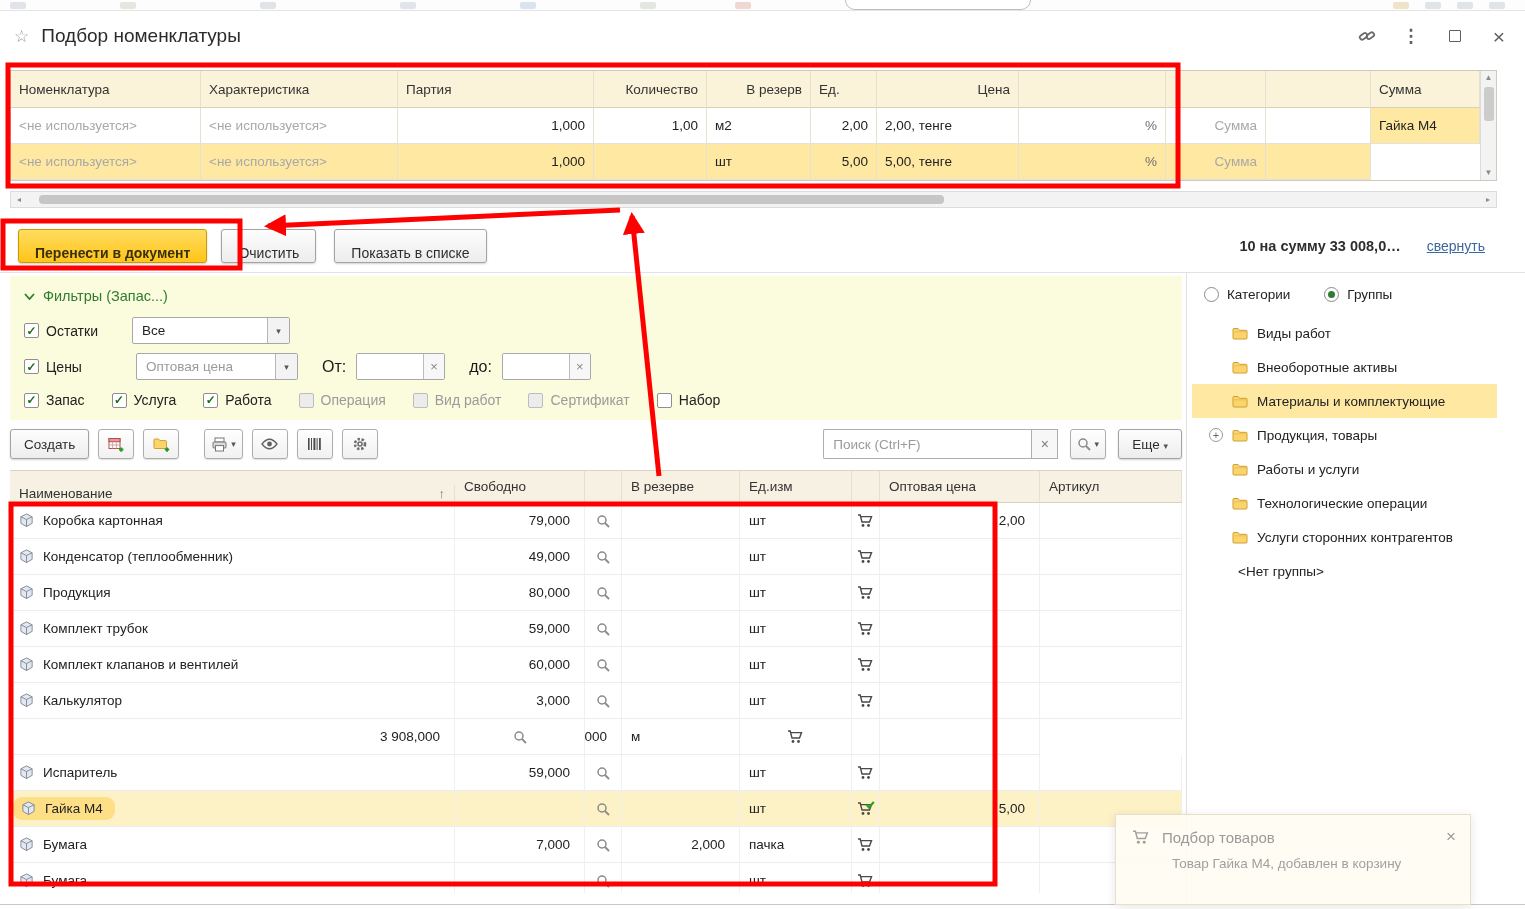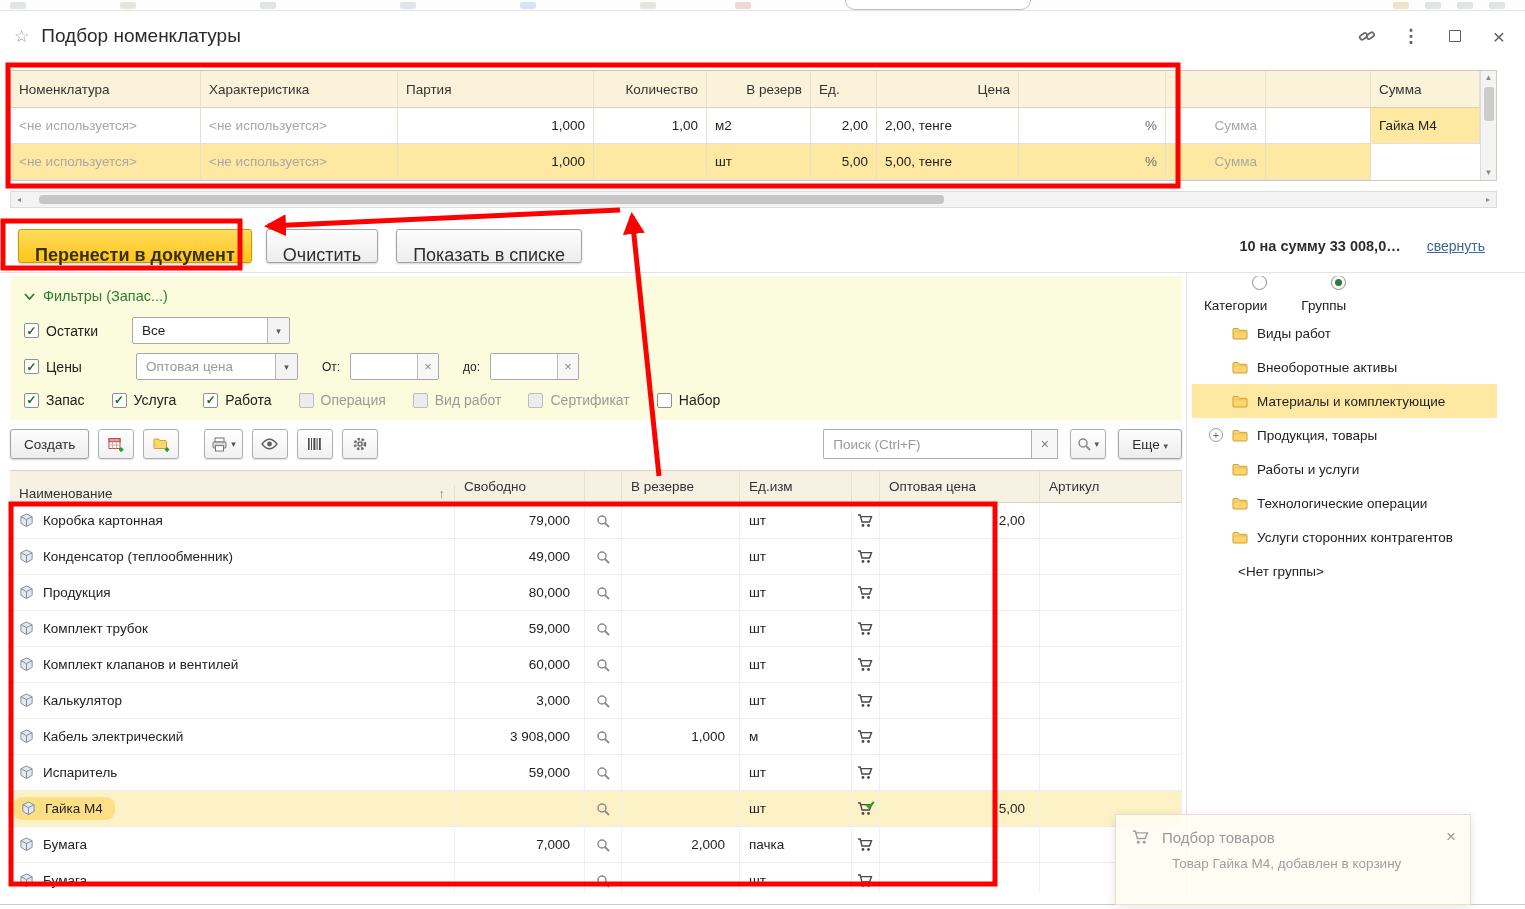--- a/index.html
+++ b/index.html
@@ -41,21 +41,21 @@
   .vscroll .bottom { margin-top:auto; }
 
   
   .hscroll { position:absolute; left:10px; top:191px; width:1487px; height:17px; background:#f3f3f3; border:1px solid #dcdcdc; display:flex; align-items:center; }
   .hscroll .sarrow { width:16px; text-align:center; }
   .htrack { flex:1; position:relative; height:100%; }
   .hthumb { position:absolute; left:12px; top:3px; width:905px; height:9px; background:#c6c6c6; border-radius:4px; cursor:pointer; }
 
   
   .actions { position:absolute; left:0; top:222px; width:1525px; height:48px; display:flex; align-items:center; padding-left:18px; }
-  .btn { height:34px; padding:15px 16px; font-family:inherit; font-size:18px; color:#2e2e2e; background:linear-gradient(#fdfdfd,#ededed);
+  .btn { height:34px; padding:15px 16px; font-family:inherit; font-size:14px; color:#2e2e2e; background:linear-gradient(#fdfdfd,#ededed);
     border:1px solid #a3a3a3; border-radius:3px; box-shadow:0 1px 2px rgba(0,0,0,.18); cursor:pointer; white-space:nowrap; }
   .btn.primary { background:linear-gradient(#ffdc60,#ffc517); border-color:#c79a00; font-weight:bold; color:#38300a; }
   .actions .btn { margin-right:14px; }
   .actions .btn:nth-child(3){ margin-left:4px; }
   .summary { margin-left:auto; font-size:14.5px; font-weight:bold; color:#2e2e2e; white-space:nowrap; }
   .collapse { margin-left:26px; margin-right:40px; font-size:14px; color:#3b66a0; text-decoration:underline; cursor:pointer; white-space:nowrap; }
 
   .hline { position:absolute; left:0; top:272px; width:1525px; height:1px; background:#e2e2e2; }
   .vline { position:absolute; left:1186px; top:273px; width:1px; height:632px; background:#e2e2e2; }
   .bottom-line { position:absolute; left:0; top:904px; width:1525px; height:1px; background:#c9c9c9; }
@@ -65,21 +65,21 @@
   .f-title { display:flex; align-items:center; gap:8px; height:24px; color:#2f7e2f; font-size:14.5px; cursor:pointer;text-align:center; }
   .f-row { display:flex; align-items:center; margin-top:9px; gap:10px; font-size:14px; }
   .chk { display:inline-flex; align-items:center; gap:7px; cursor:pointer; }
   .box { width:15px; height:15px; border:1px solid #8f8f8f; border-radius:2px; background:#fff; display:inline-flex; align-items:center; justify-content:center; font-size:12px; font-weight:bold; color:#1d6b1d; line-height:1; }
   .chk.dis .box { background:#ececec; border-color:#bdbdbd; }
   .chk.dis .clabel { color:#9b9b9b; }
   .combo { display:inline-flex; height:27px; border:1px solid #a8a8a8; border-radius:2px; background:#fff; overflow:hidden; cursor:pointer; }
   .cval { display:flex; align-items:center; padding:0 9px; font-size:13.5px; flex:1; white-space:nowrap; }
   .combo.gray .cval { color:#9a9a9a; }
   .cbtn { width:22px; display:flex; align-items:center; justify-content:center; background:#f3f3f3; border-left:1px solid #b5b5b5; font-size:9px; color:#555; }
-  .f-label { font-size:12px; color:#1a1a1a; }
+  .f-label { font-size:16px; color:#1a1a1a; }
   .input-clear { display:inline-flex; height:27px; border:1px solid #a8a8a8; border-radius:2px; background:#fff; overflow:hidden; }
   .input-clear input { width:66px; border:none; outline:none; padding:0 7px; font-size:13.5px; font-family:inherit; }
   .xbtn { width:21px; display:flex; align-items:center; justify-content:center; background:#f7f7f7; border-left:1px solid #bdbdbd; color:#8a8a8a; font-size:13px; cursor:pointer; }
   .f-row.checks { gap:27px; margin-top:12px; }
 
   
   .toolbar { position:absolute; left:10px; top:424px; width:1172px; height:40px; display:flex; align-items:center; gap:9px; }
   .btn.small { height:30px; padding:0 13px; font-size:13.5px; }
   .ibtn { height:30px; min-width:36px; padding:0 6px; display:inline-flex; align-items:center; justify-content:center; gap:3px;
     border:1px solid #aeaeae; border-radius:3px; background:linear-gradient(#ffffff,#f1f1f1); box-shadow:0 1px 1px rgba(0,0,0,.12); cursor:pointer; }
@@ -106,21 +106,21 @@
   .lt-row.sel { background:#fdf1c6; }
   .lt-row.sel .lt-cell { background:transparent; }
   .name-wrap { display:inline-flex; align-items:center; gap:9px; max-width:100%; overflow:hidden; }
   .name-wrap.name-sel { background:#ffdf85; border-radius:9px; padding:4px 12px 4px 8px; margin-left:-6px; }
   .icon { display:inline-flex; align-items:center; justify-content:center; line-height:0; }
   .icon.act { cursor:pointer; }
 
   
   .right-panel { position:absolute; left:1192px; top:276px; width:305px; height:618px; background:#fff; overflow:hidden; }
   .radios { display:flex; align-items:center; gap:34px; padding:6px 0 0 12px; height:30px; font-size:13.5px; }
-  .radio-item { display:inline-flex; align-items:flex-end; gap:8px; cursor:pointer;flex-direction:column; }
+  .radio-item { display:inline-flex; align-items:flex-start; gap:8px; cursor:pointer; }
   .radio { width:15px; height:15px; border:1px solid #8a8a8a; border-radius:50%; background:#fff; position:relative; }
   .radio.on::after { content:""; position:absolute; inset:3px; border-radius:50%; background:#2e7d32; }
   #group-tree { margin-top:10px; }
   .tree-item { display:flex; align-items:center; height:34px; padding-left:40px; gap:9px; font-size:13.5px; cursor:pointer; white-space:nowrap; }
   .tree-item.plain { padding-left:46px; }
   .tree-item.has-exp { padding-left:17px; }
   .tree-item.sel { background:#ffe9a2; }
   .expand { width:14px; height:14px; border:1px solid #9a9a9a; border-radius:50%; display:inline-flex; align-items:center; justify-content:center; font-size:11px; color:#666; line-height:1; }
 
   
@@ -591,31 +591,20 @@
                 <path d="M1 2 h2.2 l1.8 7 h7.5 l2 -5.4 H4" fill="none" stroke="#4a4a4a" stroke-width="1.4"></path>
                 <circle cx="6" cy="12.5" r="1.4" fill="#4a4a4a"></circle>
                 <circle cx="11.5" cy="12.5" r="1.4" fill="#4a4a4a"></circle>
               </svg>
             </span>
           </div>
           <div class="lt-cell al-r pr14"></div>
           <div class="lt-cell"></div>
         </div>
         <div class="lt-row">
-          <div class="lt-cell">
-            <span class="name-wrap">
-              <span class="icon">
-                <svg width="15" height="15" viewBox="0 0 16 16">
-                  <path d="M8 1 L14 4 L14 11 L8 14.5 L2 11 L2 4 Z" fill="#e3e8ee" stroke="#7d8a99"></path>
-                  <path d="M2 4 L8 7 L14 4 M8 7 L8 14.5" fill="none" stroke="#7d8a99"></path>
-                </svg>
-              </span>
-              <span class="nm">Кабель электрический</span>
-            </span>
-          </div>
           <div class="lt-cell al-r pr14">3 908,000</div>
           <div class="lt-cell center">
             <span class="icon act">
               <svg width="14" height="14" viewBox="0 0 14 14">
                 <circle cx="6" cy="6" r="4" fill="none" stroke="#8a8a8a" stroke-width="1.5"></circle>
                 <line x1="9" y1="9" x2="13" y2="13" stroke="#8a8a8a" stroke-width="1.8"></line>
               </svg>
             </span>
           </div>
           <div class="lt-cell al-r pr14">1,000</div>

